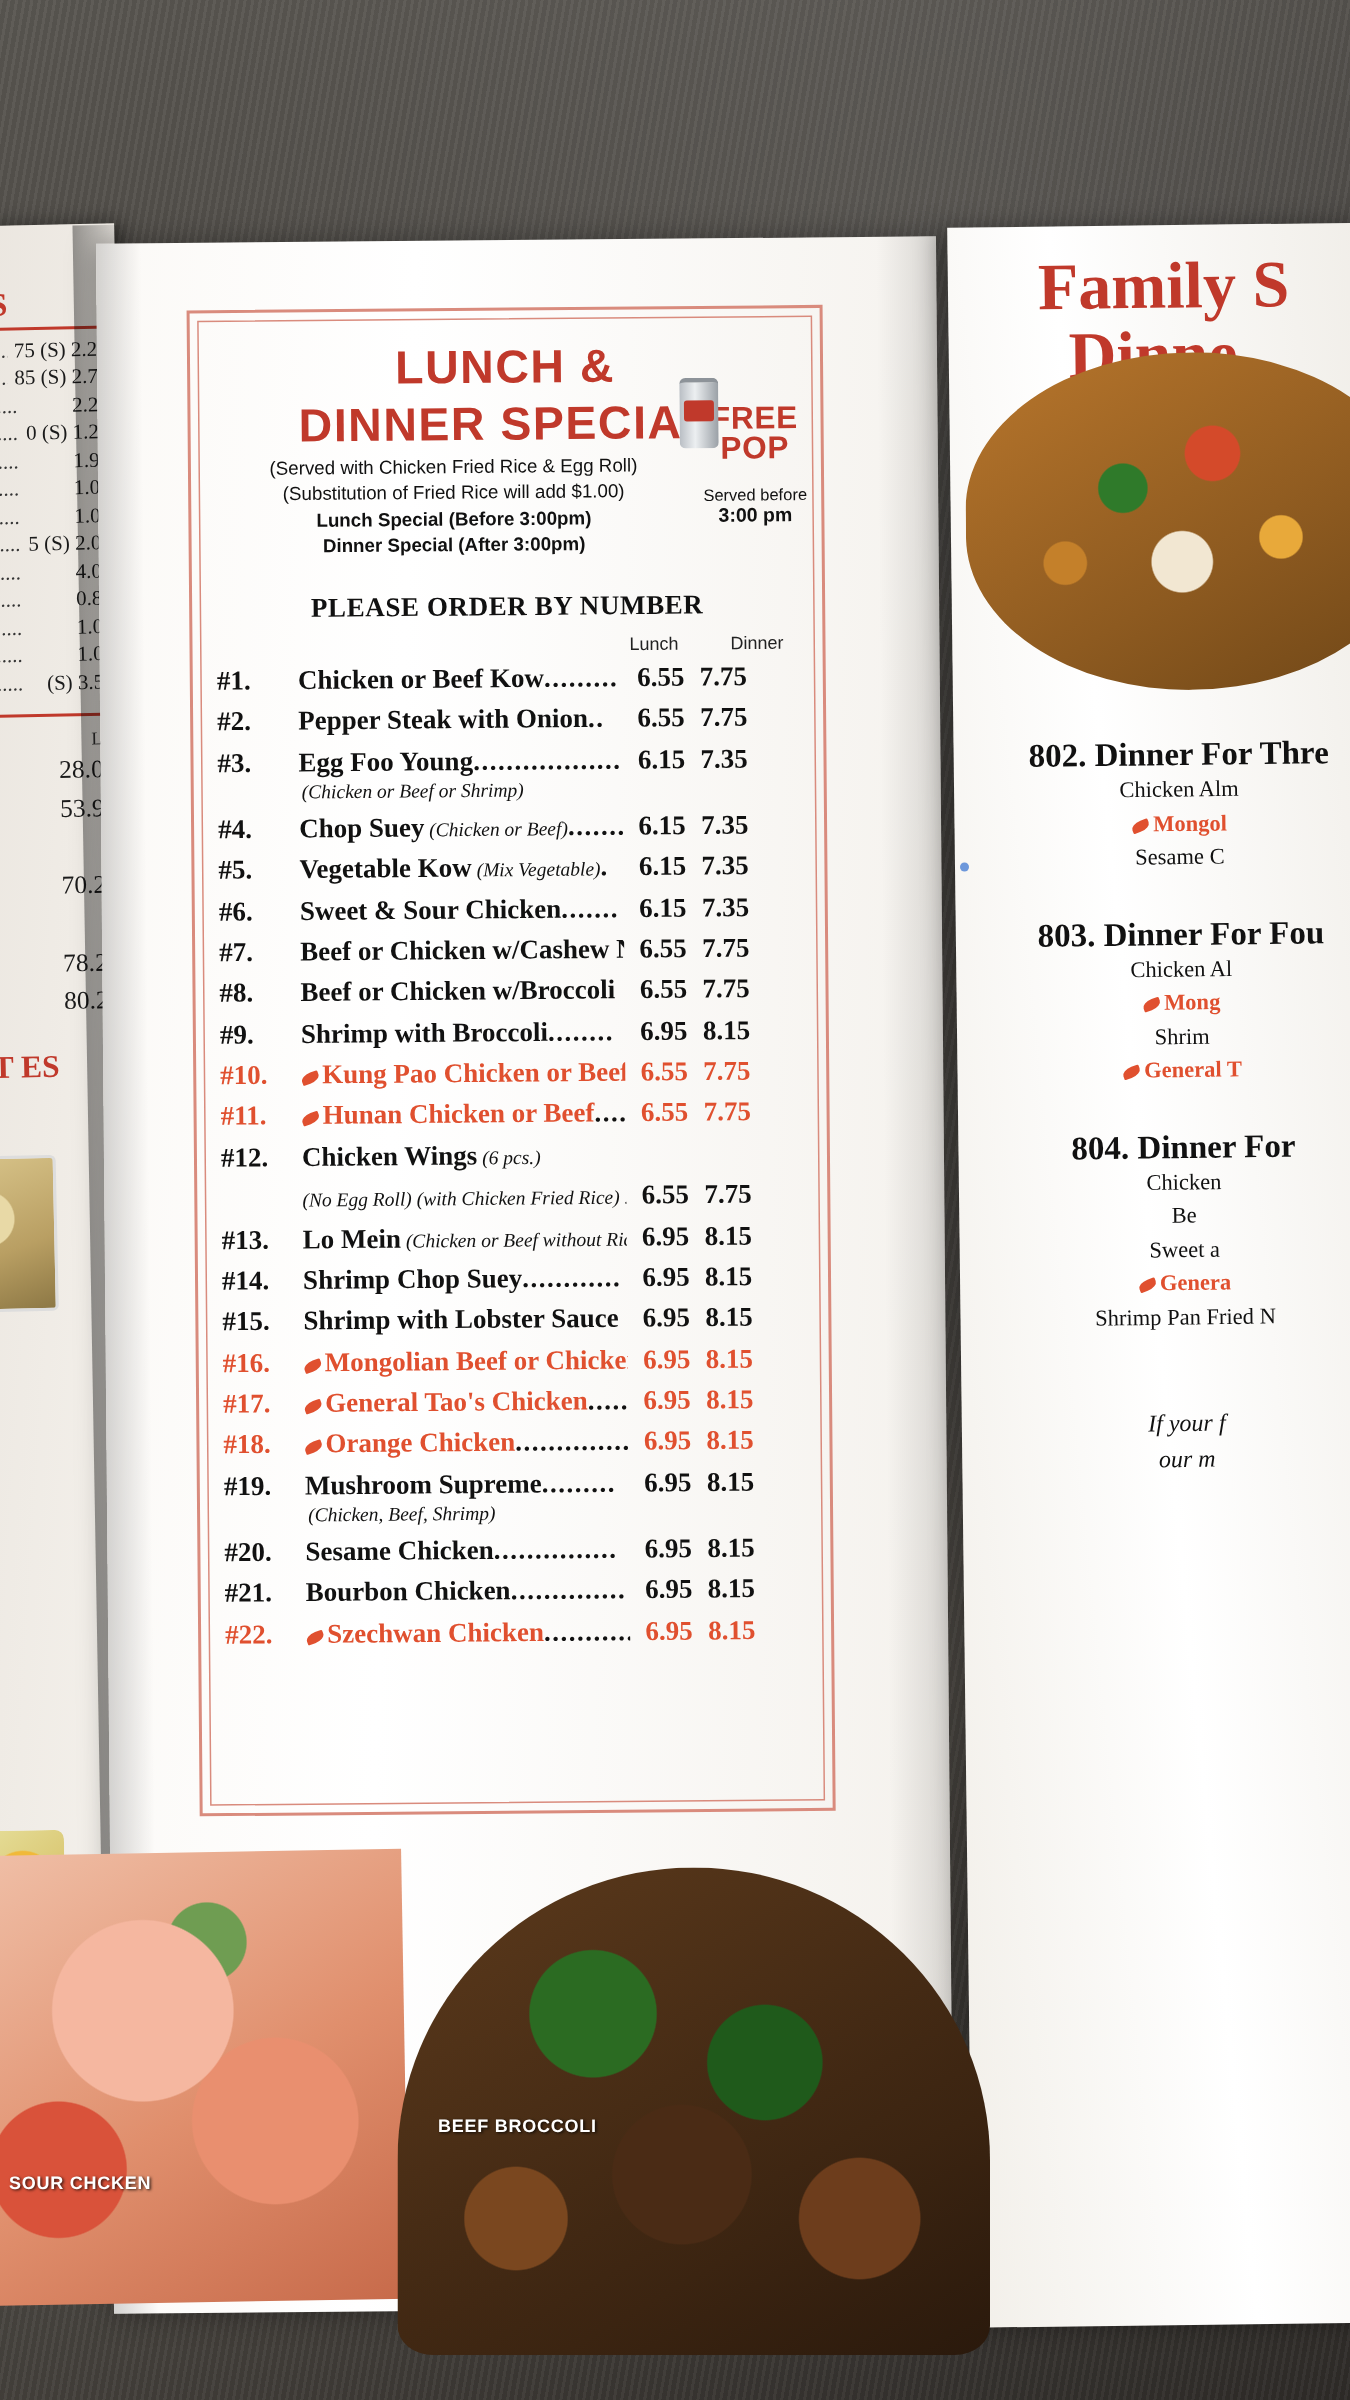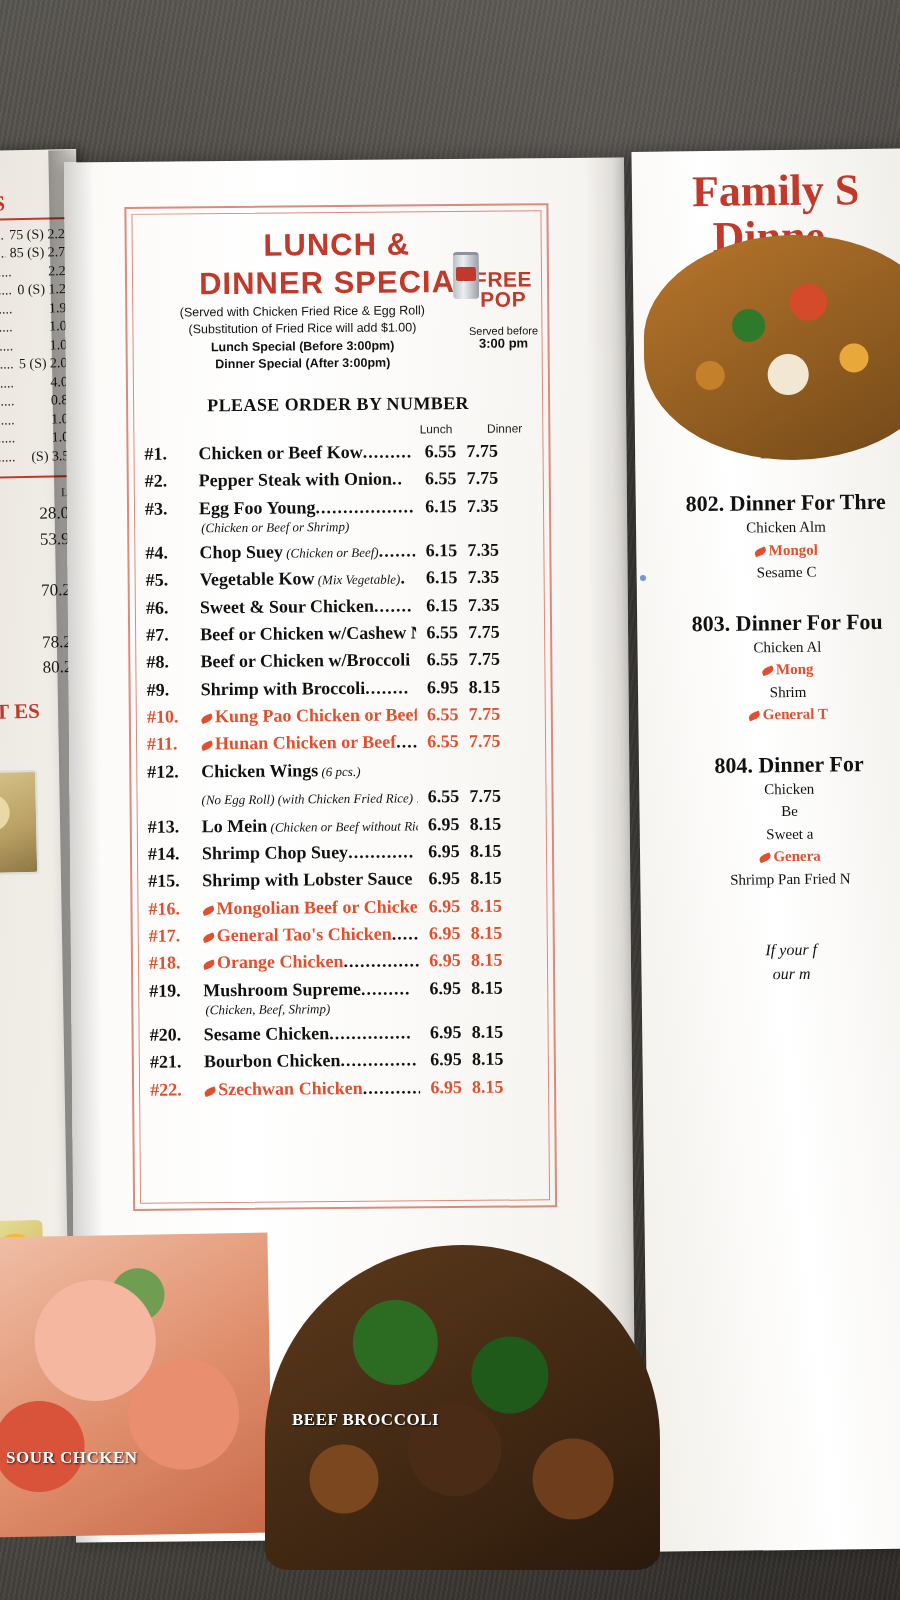--- a/index.html
+++ b/index.html
@@ -216,22 +216,22 @@
     border-radius:50% 50% 6% 6%/60% 60% 6% 6%;
     background:
       radial-gradient(circle at 33% 30%, #2b6b22 0 42px, rgba(0,0,0,0) 43px),
       radial-gradient(circle at 62% 40%, #1f5a1b 0 38px, rgba(0,0,0,0) 39px),
       radial-gradient(circle at 48% 63%, #4a2b15 0 46px, rgba(0,0,0,0) 47px),
       radial-gradient(circle at 78% 72%, #6d3d1c 0 40px, rgba(0,0,0,0) 41px),
       radial-gradient(circle at 20% 72%, #7a471f 0 34px, rgba(0,0,0,0) 35px),
       linear-gradient(150deg,#5c3a1c,#3b2411 70%,#2a190c);
   }
   .cap{
-    position:absolute;color:#fff;font-family:Liberation Serif, serif;
-    font-weight:bold;font-size:17px;letter-spacing:.5px;
+    position:absolute;color:#fff;font-family:Liberation Sans, sans-serif;
+    font-weight:bold;font-size:12px;letter-spacing:.5px;
     text-shadow:1px 1px 2px rgba(0,0,0,.8);
   }
   .cap.left{left:6px;top:1448px;}
   .cap.center{left:292px;top:1410px;}
   .blue-dot{
     position:absolute;left:640px;top:575px;width:6px;height:6px;border-radius:50%;
     background:#4a7fd4;opacity:.8;
   }
 </style>
 </head>

